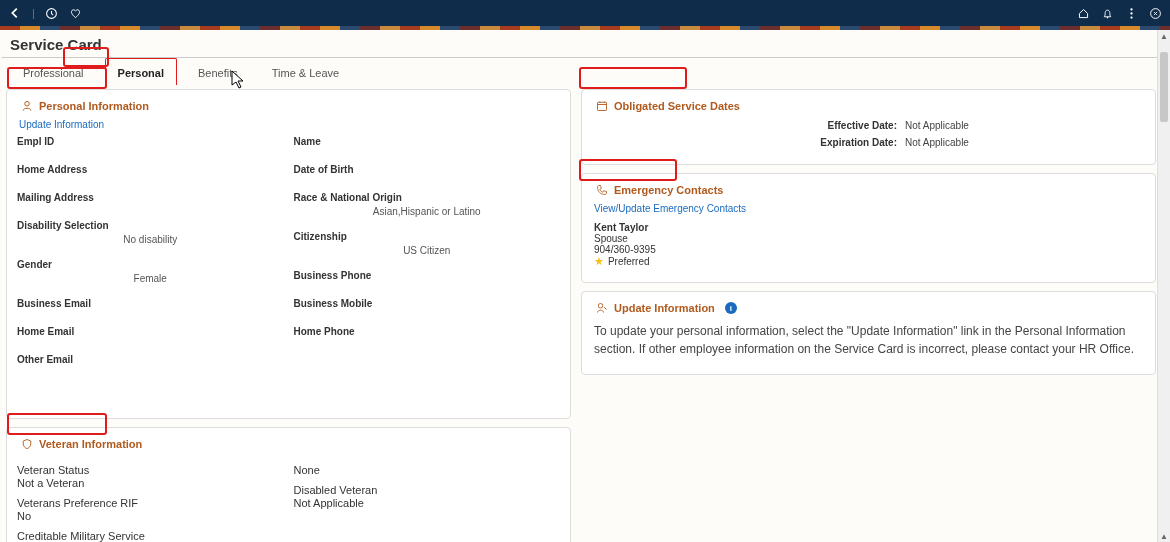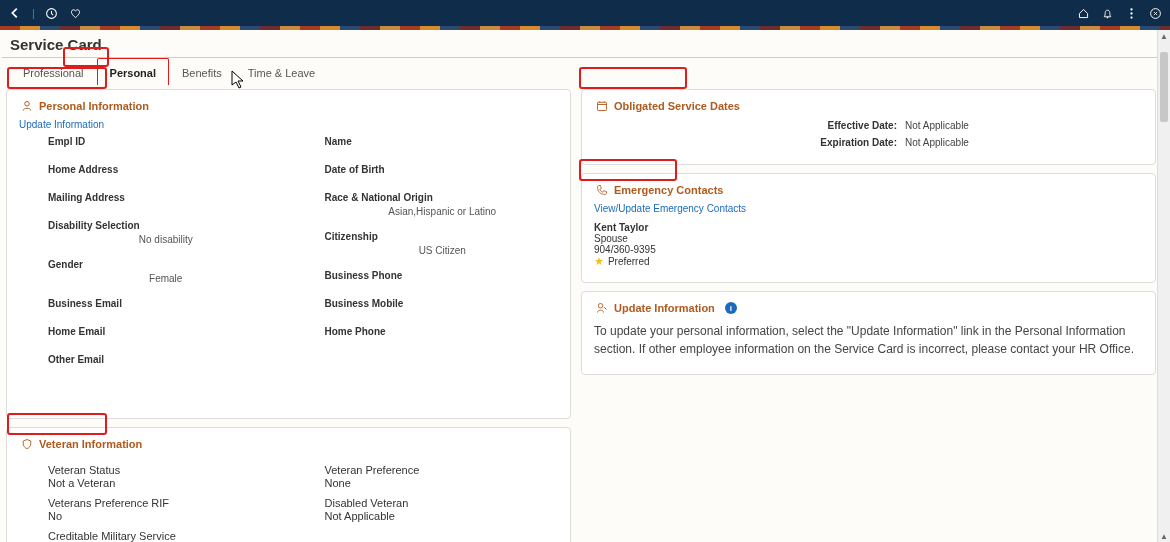--- a/index.html
+++ b/index.html
@@ -8,40 +8,40 @@
   .topbar { background: #0f2d4a; height: 26px; display: flex; align-items: center; justify-content: space-between; padding: 0 8px; color: #fff; }
   .topbar-left, .topbar-right { display: flex; align-items: center; gap: 10px; }
   .topbar .icon { width: 14px; height: 14px; display: inline-flex; align-items: center; justify-content: center; cursor: pointer; }
   .topbar .sep { color: #5a7a9a; }
   
   .banner { height: 4px; background: repeating-linear-gradient(90deg,#a63b1f 0 20px,#d68a2b 20px 40px,#2b4a6f 40px 60px,#6b2e2e 60px 80px,#c78a3f 80px 100px); }
   
   .page-title { font-size: 15px; font-weight: bold; padding: 6px 10px 4px; background: #fdfcf9; }
   .title-underline { height: 1px; background: #ccc; margin: 0 2px 0; }
   
-  .tabs { display: flex; gap: 0; padding: 0 10px; font-size: 11px; background:#fdfcf9; }
+  .tabs { display: flex; gap: 8px; padding: 0 10px; font-size: 11px; background:#fdfcf9; }
   .tab { padding: 8px 12px 6px; cursor: pointer; color: #555; border: 1px solid transparent; border-bottom: none; }
   .tab.active { font-weight: bold; color: #222; border-color: #e01b1b; border-radius: 2px 2px 0 0; }
   .highlight-box { border: 2px solid #e01b1b; border-radius: 3px; position: absolute; pointer-events:none; z-index:5; }
   
   .content { display: flex; gap: 10px; padding: 4px 0 4px 6px; background:#fdfcf9; }
   .col-left { width: 565px; display: flex; flex-direction: column; gap: 8px; }
   .col-right { flex: 1; display: flex; flex-direction: column; gap: 8px; padding-right: 14px; }
   
   .panel { border: 1px solid #ddd; border-radius: 4px; background: #fff; padding: 8px 10px 10px; }
   .panel-header { display: inline-flex; align-items: center; gap: 6px; color: #b05a1e; font-size: 11px; font-weight: bold; padding: 2px 4px; }
   .panel-header .icon { width: 12px; height: 12px; }
   
   .link { color: #1a6bbf; font-size: 10px; cursor: pointer; display:inline-block; }
   
   .pi-body { display: flex; gap: 10px; margin-top: 4px; }
   .pi-col { flex: 1; display: flex; flex-direction: column; gap: 14px; }
   .pi-col .field-label { font-weight: bold; color: #333; font-size: 10px; }
   .pi-col .field-value { color: #555; font-size: 10px; margin-top: 2px; text-align: center; }
-  .field-block { display:flex; flex-direction:column; gap:1px;margin-left:31px; }
+  .field-block { display:flex; flex-direction:column; gap:1px; }
   
   .vet-body, .obl-body { display: flex; gap: 10px; margin-top: 6px; }
   .vet-col { flex: 1; display: flex; flex-direction: column; gap: 8px; }
   
   .obl-row { display:flex; width:100%; justify-content:flex-end; gap:8px; }
   .obl-row .lbl { text-align:right; width:200px; font-weight:bold; font-size:10px; }
   .obl-row .val { width:200px; font-size:10px; color:#444; }
   .obl-rows { display:flex; flex-direction:column; gap:6px; padding: 6px 40px 6px 10px; }
   
   .ec-body { padding: 4px 2px; display:flex; flex-direction:column; gap:0; font-size:10px; }
@@ -228,21 +228,20 @@
           <div class="field-block">
               <span class="field-label">Veterans Preference RIF</span>
               <span class="field-value">No</span>
             </div>
           <div class="field-block">
               <span class="field-label">Creditable Military Service</span>
             </div>
         </div>
         <div class="vet-col">
           <div class="field-block">
-              <span class="field-label">Veteran Preference</span>
               <span class="field-value">None</span>
             </div>
           <div class="field-block">
               <span class="field-label">Disabled Veteran</span>
               <span class="field-value">Not Applicable</span>
             </div>
         </div>
       </div>
     </div>
   </div>

